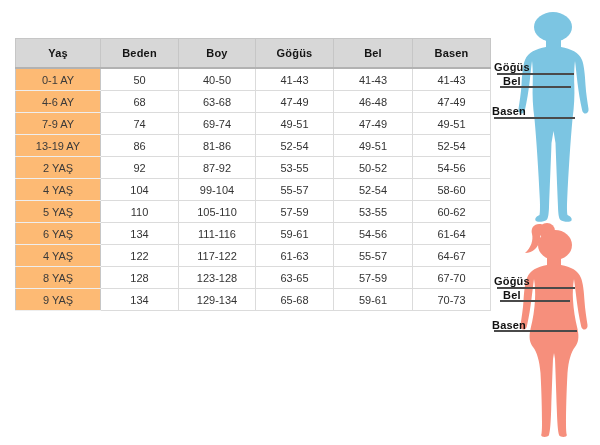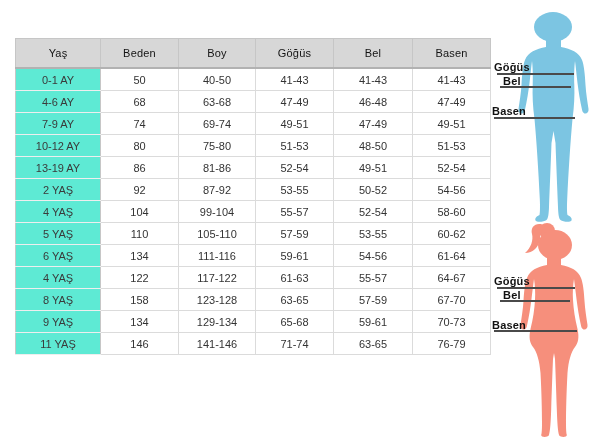--- a/index.html
+++ b/index.html
@@ -8,31 +8,31 @@
 
   
   table.size-table{
     position:absolute;left:15px;top:38px;width:475px;
     border-collapse:collapse;table-layout:fixed;
     font-family:"Liberation Sans",sans-serif;
     font-size:11px;color:#333;
     border:1px solid #c6c6c6;
   }
   table.size-table th{
-    background:#d7d7d7;color:#141414;font-weight:normal;
+    background:#d7d7d7;color:#141414;font-weight:bold;
     height:26px;text-align:center;vertical-align:middle;
     border:1px solid #c6c6c6;border-bottom:2px solid #b2b2b2;
     letter-spacing:.2px;
   }
   table.size-table td{
     background:#fff;height:19px;text-align:center;vertical-align:middle;
     border:1px solid #dbdbdb;
   }
   table.size-table td.rowhead{
-    background:#5eead4;color:#3a3a3a;
+    background:#fdba74;color:#3a3a3a;
     border-top:1px solid #eeeeee;border-bottom:1px solid #eeeeee;
     border-right:1px solid #c6c6c6;border-left:1px solid #c6c6c6;
   }
 
   
   .fig-svg{position:absolute;}
   #boy-figure{left:504px;top:5px;width:95px;height:218px;}
   #girl-figure{left:504px;top:221px;width:95px;height:220px;}
 
   
@@ -85,28 +85,20 @@
         </tr>
         <tr>
           <td class="rowhead">7-9 AY</td>
           <td>74</td>
           <td>69-74</td>
           <td>49-51</td>
           <td>47-49</td>
           <td>49-51</td>
         </tr>
         <tr>
-          <td class="rowhead">10-12 AY</td>
-          <td>80</td>
-          <td>75-80</td>
-          <td>51-53</td>
-          <td>48-50</td>
-          <td>51-53</td>
-        </tr>
-        <tr>
           <td class="rowhead">13-19 AY</td>
           <td>86</td>
           <td>81-86</td>
           <td>52-54</td>
           <td>49-51</td>
           <td>52-54</td>
         </tr>
         <tr>
           <td class="rowhead">2 YAŞ</td>
           <td>92</td>
@@ -142,41 +134,33 @@
         <tr>
           <td class="rowhead">4 YAŞ</td>
           <td>122</td>
           <td>117-122</td>
           <td>61-63</td>
           <td>55-57</td>
           <td>64-67</td>
         </tr>
         <tr>
           <td class="rowhead">8 YAŞ</td>
-          <td>158</td>
+          <td>128</td>
           <td>123-128</td>
           <td>63-65</td>
           <td>57-59</td>
           <td>67-70</td>
         </tr>
         <tr>
           <td class="rowhead">9 YAŞ</td>
           <td>134</td>
           <td>129-134</td>
           <td>65-68</td>
           <td>59-61</td>
           <td>70-73</td>
-        </tr>
-        <tr>
-          <td class="rowhead">11 YAŞ</td>
-          <td>146</td>
-          <td>141-146</td>
-          <td>71-74</td>
-          <td>63-65</td>
-          <td>76-79</td>
         </tr>
       </tbody>
   </table>
 
   <svg id="boy-figure" class="fig-svg" viewBox="0 0 95 218">
     <g fill="#7cc5e2">
       <ellipse cx="49" cy="22" rx="19" ry="15"></ellipse>
       <path d="M42 32 L42 42 C32 44 24 47 21 55 C19 60 18 70 17.5 80 C17 88 15.5 97 14.5 104
         C13.8 109 19.5 110.5 20.8 105.5 C23 96 24.5 86 25.5 78 C26.3 71 27.2 62 28 56
         C28.8 62 29 72 28.7 80 C28.3 90 28.8 102 30.5 114 C32.5 136 34.5 166 35.8 194

